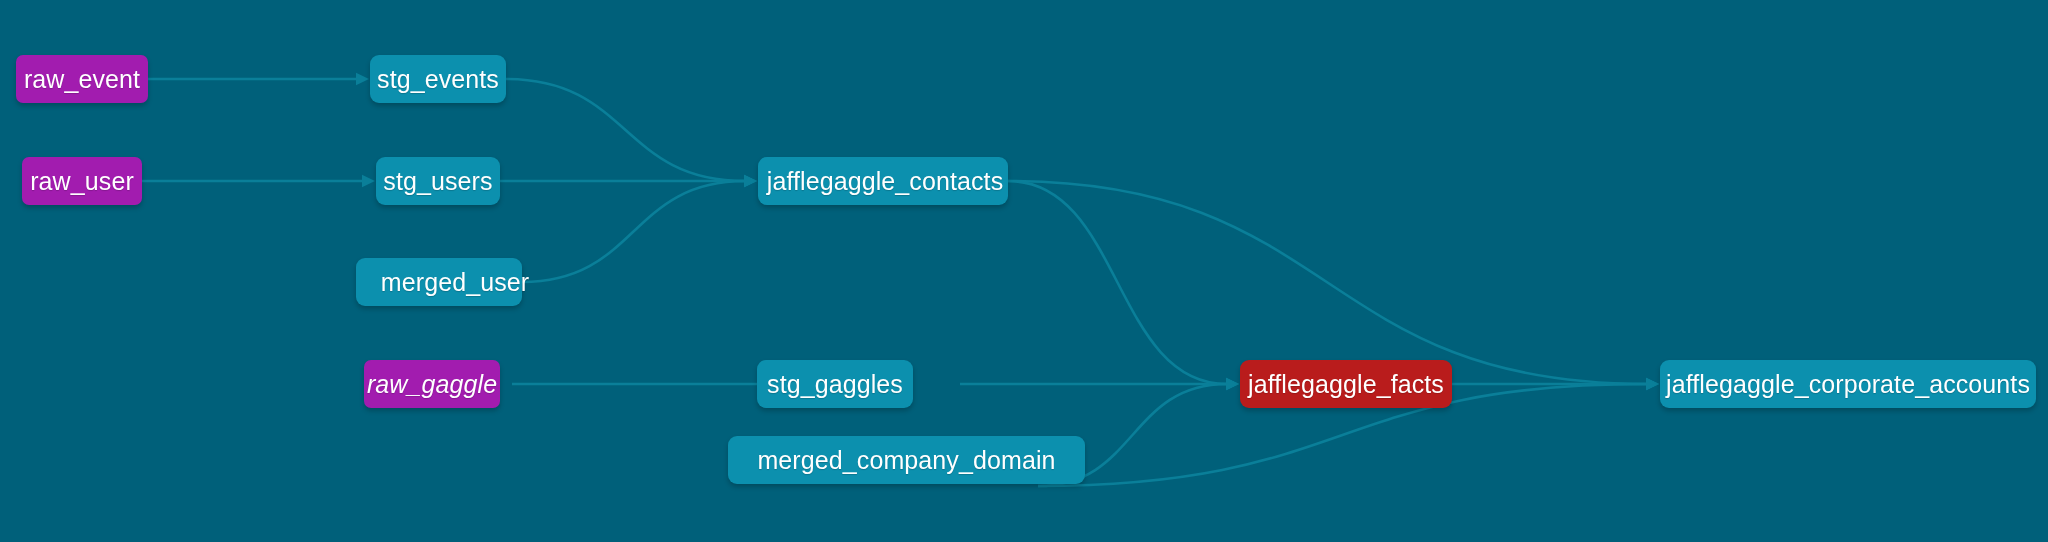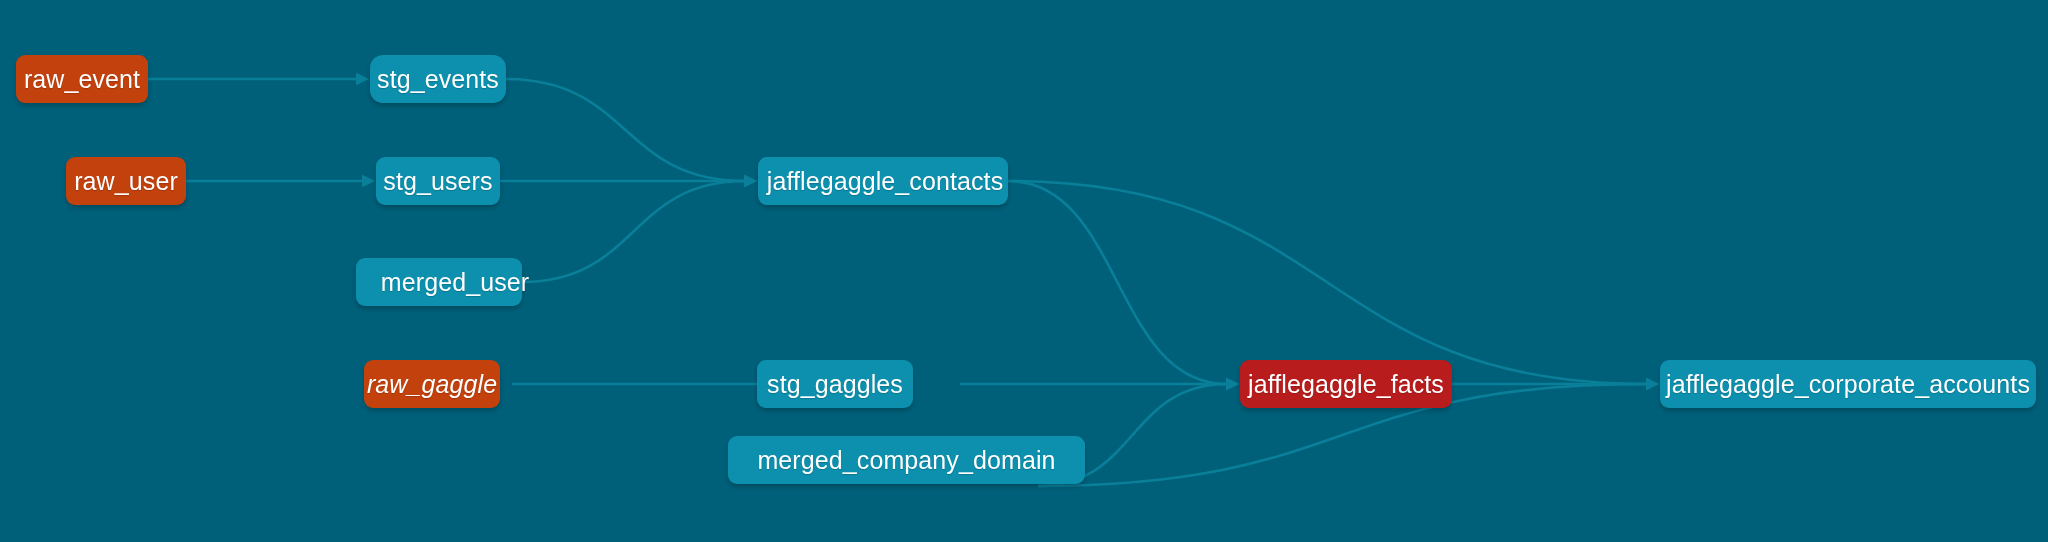--- a/index.html
+++ b/index.html
@@ -45,21 +45,22 @@
     padding: 0 16px;
     color: #ffffff;
     font-size: 25px;
     line-height: 1;
     white-space: nowrap;
     letter-spacing: 0.1px;
     box-shadow: 0 3px 5px rgba(0,0,0,0.22);
     z-index: 2;
   }
   .node-source {
-    background: #c2410c;
+    background: #a21caf;
+    border-radius: 7px;
   }
   .node-model {
     background: #0c90ae;
   }
   .node-selected {
     background: #b91c1c;
   }
   .node-label {
     display: block;
     text-shadow: 0 1px 1px rgba(0,0,0,0.18);
@@ -96,24 +97,24 @@
         <polygon points="1659,384 1646,377.8 1646,390.2" class="edge-arrow" fill="#0a7f99"></polygon>
         <path d="M 1038 486 C 1354.68 486, 1330.32 384, 1647 384" class="edge-path"></path>
         <polygon points="1659,384 1646,377.8 1646,390.2" class="edge-arrow" fill="#0a7f99"></polygon>
       </g>
   </svg>
 
   <div id="node-layer">
       <div class="node node-source" style="left: 16px; top: 55px; width: 132px;">
         <span class="node-label">raw_event</span>
       </div>
-      <div class="node node-model" style="left: 370px; top: 55px; width: 136px; border-radius: 13px;">
+      <div class="node node-model" style="left: 370px; top: 55px; width: 136px;">
         <span class="node-label">stg_events</span>
       </div>
-      <div class="node node-source" style="left: 22px; top: 157px; width: 120px; margin-left: 44px;">
+      <div class="node node-source" style="left: 22px; top: 157px; width: 120px;">
         <span class="node-label">raw_user</span>
       </div>
       <div class="node node-model" style="left: 376px; top: 157px; width: 124px;">
         <span class="node-label">stg_users</span>
       </div>
       <div class="node node-model" style="left: 356px; top: 258px; width: 166px; padding-left: 48px;">
         <span class="node-label">merged_user</span>
       </div>
       <div class="node node-model" style="left: 758px; top: 157px; width: 250px; padding-left: 20px;">
         <span class="node-label">jafflegaggle_contacts</span>

